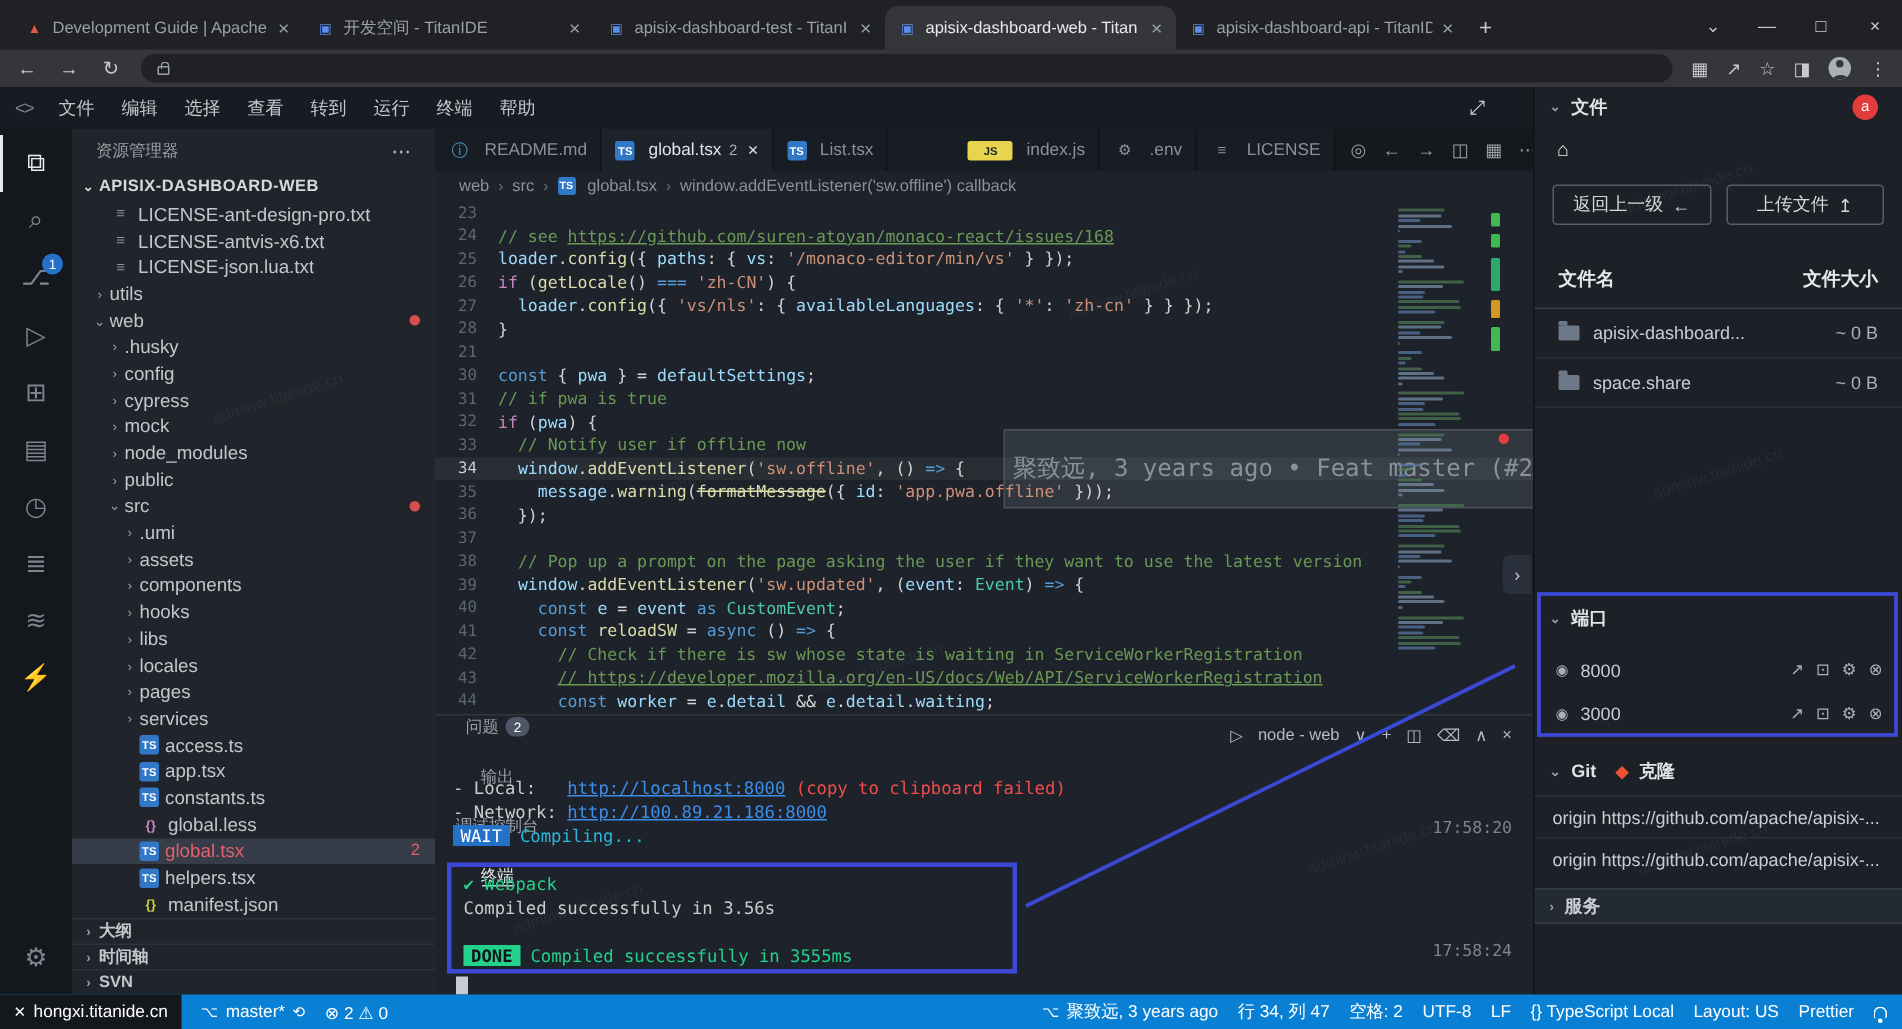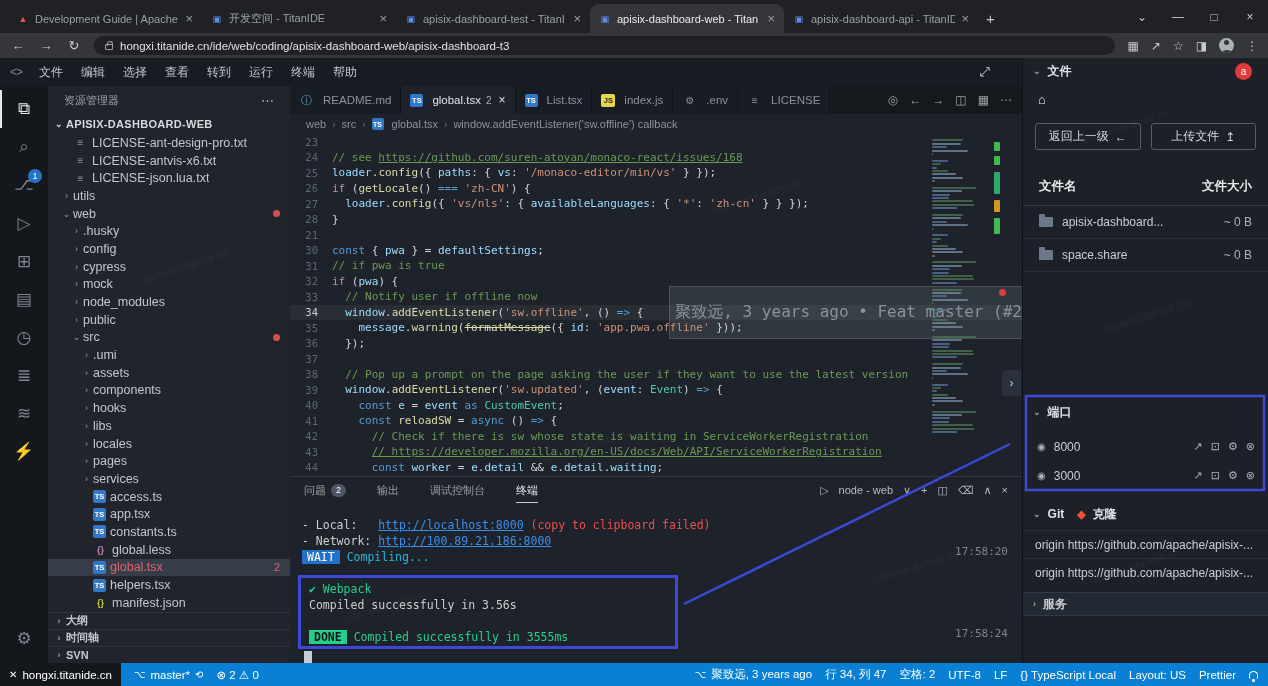--- a/index.html
+++ b/index.html
@@ -67,22 +67,22 @@
 .titem{height:17.7px;display:flex;align-items:center;font-size:12.5px;white-space:nowrap;position:relative;}
 .titem .chev{width:13px;text-align:center;font-size:9px;color:#9aa0a6;flex:none;}
 .tlabel{overflow:hidden;}
 .ficon{width:15px;text-align:center;margin-right:4px;font-size:10px;color:#8b949e;flex:none;}
 .brp{color:#c586c0;font-weight:bold;font-size:9px;}
 .bry{color:#cbcb41;font-weight:bold;font-size:9px;}
 .rdm{color:#519aba;font-size:11px;}
 .icon-ts{width:13px;height:13px;background:#3178c6;color:#fff;font-size:7.5px;font-weight:bold;
   display:flex;align-items:center;justify-content:center;border-radius:2px;margin-right:4px;flex:none;}
 .icon-ts.sm{width:12px;height:12px;font-size:7px;}
-.icon-js{width:14px;height:13px;background:#e8d44d;color:#1e222a;font-size:7.5px;font-weight:bold;
-  display:flex;align-items:center;justify-content:center;border-radius:2px;margin-right:4px;flex:none;}
+.icon-js{width:30px;height:13px;background:#e8d44d;color:#1e222a;font-size:7.5px;font-weight:bold;
+  display:flex;align-items:center;justify-content:center;border-radius:2px;margin-right:4px;flex:none;margin-left:44px;}
 .titem.selected{background:#363d49;}
 .titem.error .tlabel{color:#e4606d;}
 .tbadge{margin-left:auto;margin-right:10px;color:#e4606d;font-size:11px;}
 .tdot{margin-left:auto;margin-right:10px;width:7px;height:7px;border-radius:50%;background:#d64f4f;flex:none;}
 .tsection{height:17px;display:flex;align-items:center;font-size:11px;font-weight:bold;
   color:#c3c7cd;border-top:1px solid #2d333c;padding:0 4px;}
 .tsection .chev{width:14px;text-align:center;font-size:9px;color:#9aa0a6;}
 
 
 #edtabs{position:absolute;left:290px;top:86px;width:732px;height:28px;background:#15181d;
@@ -238,21 +238,20 @@
       <span class="wc">—</span>
       <span class="wc">□</span>
       <span class="wc">×</span>
     </div>
   <div id="chrome-toolbar">
     <span class="nav-g">←</span>
     <span class="nav-g">→</span>
     <span class="nav-g">↻</span>
     <div id="omnibox">
       <span class="lock"></span>
-      <span>hongxi.titanide.cn/ide/web/coding/apisix-dashboard-web/apisix-dashboard-t3</span>
     </div>
     <div id="toolbar-icons">
         <span>▦</span>
         <span>↗</span>
         <span>☆</span>
         <span>◨</span>
         <div class="i-profile"></div>
         <span>⋮</span>
       </div>
   </div>
@@ -700,21 +699,21 @@
   <div class="ruler-tick" style="left:994px;top:156px;height:9px;background:#3fb950;"></div>
   <div class="ruler-tick" style="left:994px;top:172px;height:22px;background:#2ea86b;"></div>
   <div class="ruler-tick" style="left:994px;top:200px;height:12px;background:#d29922;"></div>
   <div class="ruler-tick" style="left:994px;top:218px;height:16px;background:#3fb950;"></div>
   <div class="red-dot" style="left:999px;top:289px;width:7px;height:7px;"></div>
   <div class="red-dot" style="left:1258px;top:290px;width:6px;height:6px;"></div>
   <div id="expand-btn">›</div>
 
   <div id="panel">
     <div id="panel-tabs">
-      <span id="panel-tabs-list" style="display:flex;gap:31px;align-items:center;height:26px;">
+      <span id="panel-tabs-list" style="display:flex;gap:18px;align-items:center;height:26px;flex-direction:column;">
           <div class="ptab">
             <span>问题</span>
             <span class="pbadge">2</span>
           </div>
           <div class="ptab">
             <span>输出</span>
           </div>
           <div class="ptab">
             <span>调试控制台</span>
           </div>

